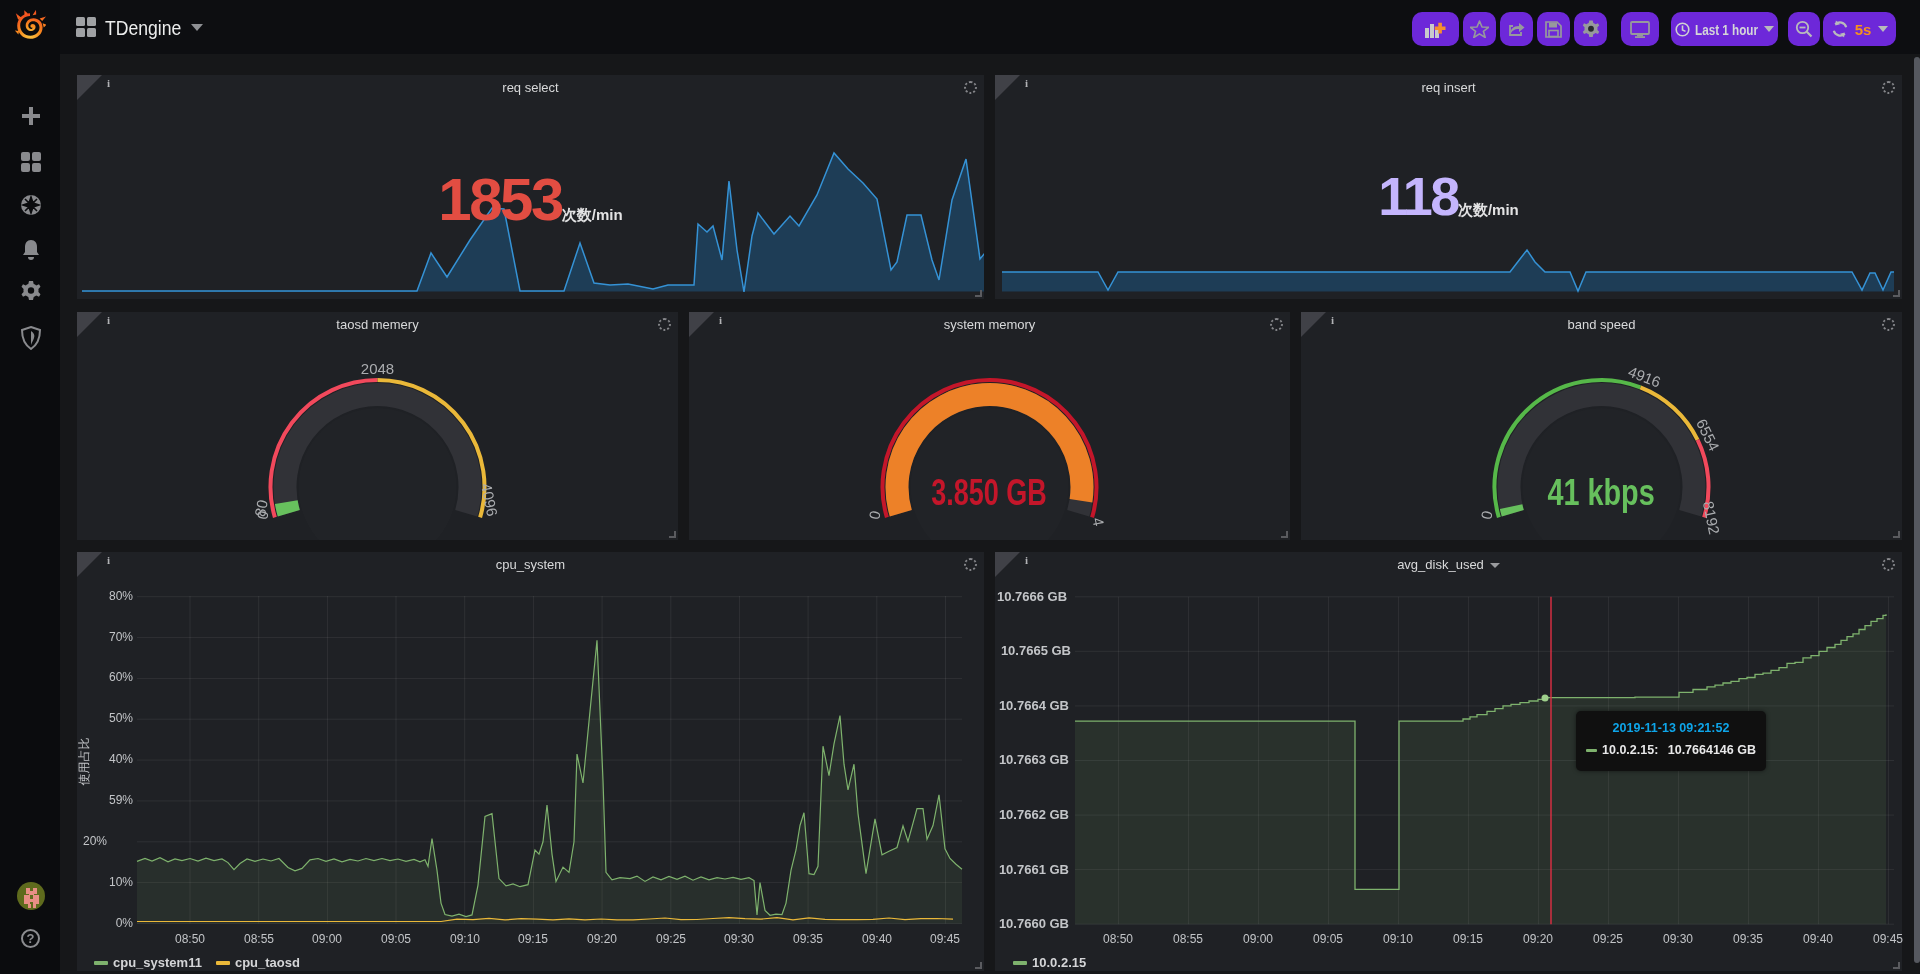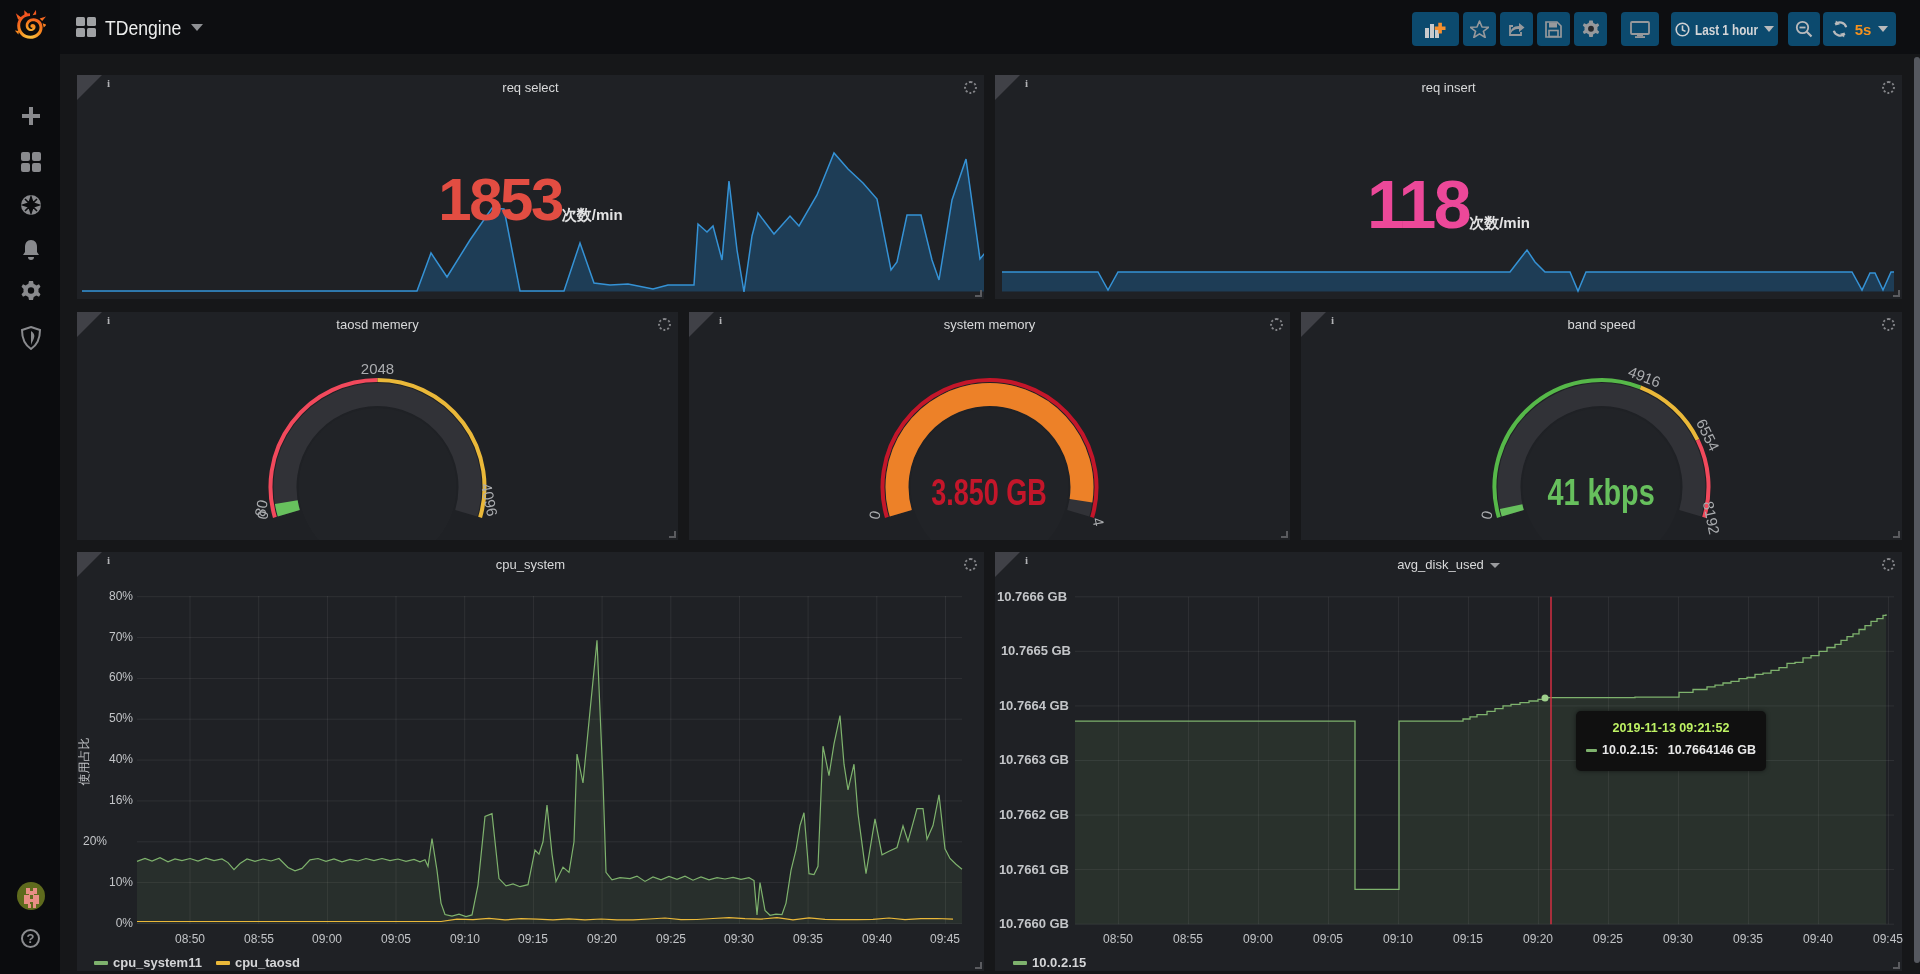--- a/index.html
+++ b/index.html
@@ -1,19 +1,19 @@
 <!DOCTYPE html>
 <html><head><meta charset="utf-8"><title>TDengine</title>
 <style>
 *{margin:0;padding:0;box-sizing:border-box}
 html,body{width:1920px;height:974px;overflow:hidden;background:#161719;font-family:"Liberation Sans",sans-serif}
 .abs{position:absolute}
 #sidebar{position:absolute;left:0;top:0;width:60px;height:974px;background:#0b0c0e}
 #navbar{position:absolute;left:60px;top:0;width:1860px;height:54px;background:#0d0e11}
-.navbtn{position:absolute;top:12px;height:34px;background:#0c4a6e;border-radius:4px;display:flex;align-items:center;justify-content:center}
+.navbtn{position:absolute;top:12px;height:34px;background:#6d28d9;border-radius:10px;display:flex;align-items:center;justify-content:center}
 .navbtn svg{flex-shrink:0}
 .panel{position:absolute;background:#1f2125}
 .ptitle{position:absolute;left:0;right:0;top:0;height:25px;text-align:center;font-size:13px;font-weight:normal;color:#d8d9da;line-height:26px}
 .corner{position:absolute;left:0;top:0;width:0;height:0;border-left:25px solid #404147;border-bottom:25px solid transparent}
 .corner i{position:absolute;left:5px;top:2px;width:14px;font-style:normal;font-weight:bold;font-size:11px;color:#b2b3b6;font-family:"Liberation Serif",serif}
 .spin{position:absolute;right:7px;top:6px;width:13px;height:13px;border:2px dotted #85868a;border-radius:50%}
 .rsz{position:absolute;right:2px;bottom:2px;width:7px;height:7px;border-right:2px solid #5a5b5f;border-bottom:2px solid #5a5b5f}
 text{font-family:"Liberation Sans",sans-serif}
 .axis{position:absolute;color:#c3c5c8;font-size:12px}
 .leg{position:absolute;display:flex;align-items:center;font-size:13px;color:#d4d5d7;font-weight:bold}
@@ -170,21 +170,21 @@
 <div class="corner">
       <i>i</i>
     </div>
 <div class="spin"></div>
 
 <svg class="abs" width="907" height="224" style="left:0;top:0">
 <path d="M 7.0 197.0 L 103.0 197.0 L 113.0 215.0 L 123.0 197.0 L 515.0 197.0 L 525.0 184.0 L 532.0 175.0 L 540.0 187.0 L 550.0 197.0 L 575.0 197.0 L 583.0 216.0 L 591.0 197.0 L 857.0 197.0 L 867.0 215.0 L 875.0 198.0 L 880.0 198.0 L 888.0 215.0 L 896.0 197.0 L 899.0 197.0 L 899.0 216.5 L 7.0 216.5 Z" fill="rgba(31,118,189,0.33)"></path>
 <path d="M 7.0 197.0 L 103.0 197.0 L 113.0 215.0 L 123.0 197.0 L 515.0 197.0 L 525.0 184.0 L 532.0 175.0 L 540.0 187.0 L 550.0 197.0 L 575.0 197.0 L 583.0 216.0 L 591.0 197.0 L 857.0 197.0 L 867.0 215.0 L 875.0 198.0 L 880.0 198.0 L 888.0 215.0 L 896.0 197.0 L 899.0 197.0" stroke="#3592d5" stroke-width="1.5" fill="none"></path>
 </svg>
 <div class="abs" style="left:0;top:90px;width:100%;text-align:center;line-height:normal">
-<span style="font-size:68px;font-weight:bold;color:#ec4899;letter-spacing:-2.5px">118</span><span style="font-size:15px;font-weight:bold;color:#e3e3e4">次数/min</span>
+<span style="font-size:54px;font-weight:bold;color:#c4b5fd;letter-spacing:-2.5px">118</span><span style="font-size:15px;font-weight:bold;color:#e3e3e4">次数/min</span>
 </div>
 
 <div class="rsz"></div>
 </div>
 <div class="panel" style="left:77px;top:312px;width:601px;height:228px">
 <div class="ptitle">taosd memery</div>
 <div class="corner">
       <i>i</i>
     </div>
 <div class="spin"></div>
@@ -270,21 +270,21 @@
       <line x1="868.5" y1="44" x2="868.5" y2="371.5" stroke="rgba(255,255,255,0.07)" stroke-width="1"></line>
       <line x1="937.2" y1="44" x2="937.2" y2="371.5" stroke="rgba(255,255,255,0.07)" stroke-width="1"></line>
 <path d="M 60.0 309.4 L 68.0 306.5 L 75.0 309.0 L 83.0 305.7 L 91.0 309.8 L 98.0 307.0 L 105.0 308.6 L 113.0 306.5 L 121.0 309.0 L 129.0 306.1 L 137.0 308.6 L 145.0 307.0 L 151.0 310.6 L 157.0 317.6 L 163.0 311.5 L 170.0 307.0 L 178.0 309.4 L 186.0 307.0 L 194.0 309.0 L 202.0 306.5 L 211.0 315.5 L 218.0 318.8 L 225.0 316.4 L 233.0 307.8 L 241.0 306.5 L 249.0 309.4 L 257.0 307.0 L 265.0 309.8 L 273.0 307.4 L 281.0 309.0 L 289.0 306.5 L 297.0 308.6 L 305.0 306.5 L 313.0 308.6 L 321.0 307.0 L 329.0 309.4 L 337.0 307.4 L 343.0 309.8 L 348.0 307.8 L 351.0 314.3 L 355.0 286.5 L 360.0 318.4 L 364.0 351.1 L 368.0 362.5 L 375.0 364.1 L 382.0 362.1 L 389.0 364.6 L 395.0 362.9 L 401.0 333.1 L 408.0 264.5 L 415.0 261.6 L 422.0 326.6 L 429.0 333.9 L 436.0 331.9 L 443.0 334.7 L 451.0 332.7 L 458.0 298.0 L 462.0 302.1 L 466.0 289.8 L 470.0 253.0 L 475.0 302.1 L 479.0 329.4 L 486.0 315.1 L 492.0 320.4 L 497.0 289.8 L 500.0 202.0 L 506.0 231.0 L 513.0 159.1 L 520.0 88.4 L 526.0 228.5 L 529.0 320.4 L 535.0 327.8 L 543.0 325.7 L 553.0 326.6 L 560.0 324.1 L 568.0 329.4 L 576.0 324.9 L 584.0 327.8 L 592.0 324.5 L 600.0 327.4 L 608.0 324.1 L 616.0 328.2 L 624.0 324.9 L 632.0 327.8 L 640.0 325.7 L 648.0 327.0 L 656.0 325.3 L 664.0 327.4 L 672.0 325.7 L 677.0 328.6 L 680.0 362.9 L 683.0 330.6 L 688.0 358.4 L 693.0 363.3 L 699.0 362.1 L 705.0 362.5 L 709.0 351.1 L 714.0 318.4 L 719.0 298.0 L 723.0 273.5 L 727.0 260.8 L 732.0 321.7 L 737.0 322.5 L 741.0 314.3 L 746.0 194.2 L 752.0 223.6 L 757.0 191.8 L 763.0 163.6 L 767.0 212.2 L 771.0 237.9 L 777.0 212.2 L 781.0 261.6 L 789.0 321.7 L 798.0 266.9 L 805.0 302.9 L 812.0 299.2 L 820.0 295.5 L 826.0 273.9 L 831.0 289.4 L 840.0 256.7 L 846.0 256.7 L 850.0 287.3 L 856.0 273.5 L 862.0 242.8 L 868.0 296.7 L 873.0 306.5 L 879.0 312.3 L 885.0 317.2 L 885.0 371.5 L 60.0 371.5 Z" fill="rgba(126,178,109,0.10)"></path>
 <path d="M 60.0 309.4 L 68.0 306.5 L 75.0 309.0 L 83.0 305.7 L 91.0 309.8 L 98.0 307.0 L 105.0 308.6 L 113.0 306.5 L 121.0 309.0 L 129.0 306.1 L 137.0 308.6 L 145.0 307.0 L 151.0 310.6 L 157.0 317.6 L 163.0 311.5 L 170.0 307.0 L 178.0 309.4 L 186.0 307.0 L 194.0 309.0 L 202.0 306.5 L 211.0 315.5 L 218.0 318.8 L 225.0 316.4 L 233.0 307.8 L 241.0 306.5 L 249.0 309.4 L 257.0 307.0 L 265.0 309.8 L 273.0 307.4 L 281.0 309.0 L 289.0 306.5 L 297.0 308.6 L 305.0 306.5 L 313.0 308.6 L 321.0 307.0 L 329.0 309.4 L 337.0 307.4 L 343.0 309.8 L 348.0 307.8 L 351.0 314.3 L 355.0 286.5 L 360.0 318.4 L 364.0 351.1 L 368.0 362.5 L 375.0 364.1 L 382.0 362.1 L 389.0 364.6 L 395.0 362.9 L 401.0 333.1 L 408.0 264.5 L 415.0 261.6 L 422.0 326.6 L 429.0 333.9 L 436.0 331.9 L 443.0 334.7 L 451.0 332.7 L 458.0 298.0 L 462.0 302.1 L 466.0 289.8 L 470.0 253.0 L 475.0 302.1 L 479.0 329.4 L 486.0 315.1 L 492.0 320.4 L 497.0 289.8 L 500.0 202.0 L 506.0 231.0 L 513.0 159.1 L 520.0 88.4 L 526.0 228.5 L 529.0 320.4 L 535.0 327.8 L 543.0 325.7 L 553.0 326.6 L 560.0 324.1 L 568.0 329.4 L 576.0 324.9 L 584.0 327.8 L 592.0 324.5 L 600.0 327.4 L 608.0 324.1 L 616.0 328.2 L 624.0 324.9 L 632.0 327.8 L 640.0 325.7 L 648.0 327.0 L 656.0 325.3 L 664.0 327.4 L 672.0 325.7 L 677.0 328.6 L 680.0 362.9 L 683.0 330.6 L 688.0 358.4 L 693.0 363.3 L 699.0 362.1 L 705.0 362.5 L 709.0 351.1 L 714.0 318.4 L 719.0 298.0 L 723.0 273.5 L 727.0 260.8 L 732.0 321.7 L 737.0 322.5 L 741.0 314.3 L 746.0 194.2 L 752.0 223.6 L 757.0 191.8 L 763.0 163.6 L 767.0 212.2 L 771.0 237.9 L 777.0 212.2 L 781.0 261.6 L 789.0 321.7 L 798.0 266.9 L 805.0 302.9 L 812.0 299.2 L 820.0 295.5 L 826.0 273.9 L 831.0 289.4 L 840.0 256.7 L 846.0 256.7 L 850.0 287.3 L 856.0 273.5 L 862.0 242.8 L 868.0 296.7 L 873.0 306.5 L 879.0 312.3 L 885.0 317.2" stroke="#7eb26d" stroke-width="1.2" fill="none"></path>
 <path d="M 60.0 369.5 L 76.0 369.5 L 92.0 369.5 L 108.0 369.5 L 124.0 369.5 L 140.0 369.5 L 156.0 369.5 L 172.0 369.5 L 188.0 369.5 L 204.0 369.5 L 220.0 369.5 L 236.0 369.5 L 252.0 369.5 L 268.0 369.5 L 284.0 369.5 L 300.0 369.5 L 316.0 369.5 L 332.0 369.5 L 348.0 369.5 L 364.0 369.5 L 380.0 367.2 L 396.0 367.7 L 412.0 366.4 L 428.0 367.9 L 444.0 366.7 L 460.0 367.1 L 476.0 367.9 L 492.0 366.8 L 508.0 367.9 L 524.0 367.0 L 540.0 367.9 L 556.0 367.8 L 572.0 367.0 L 588.0 366.0 L 604.0 367.7 L 620.0 367.5 L 636.0 366.5 L 652.0 365.7 L 668.0 366.6 L 684.0 367.1 L 700.0 365.6 L 716.0 367.9 L 732.0 365.9 L 748.0 367.3 L 764.0 367.7 L 780.0 367.7 L 796.0 367.3 L 812.0 366.0 L 828.0 367.6 L 844.0 366.6 L 860.0 366.5 L 876.0 367.1" stroke="#eab839" stroke-width="1.2" fill="none"></path>
 </svg>
 
 <div class="axis" style="right:851px;top:364px;width:50px;text-align:right;position:absolute">0%</div>
     <div class="axis" style="right:851px;top:323px;width:50px;text-align:right;position:absolute">10%</div>
     <div class="axis" style="right:851px;top:282px;width:50px;text-align:left;position:absolute">20%</div>
-    <div class="axis" style="right:851px;top:241px;width:50px;text-align:right;position:absolute">16%</div>
+    <div class="axis" style="right:851px;top:241px;width:50px;text-align:right;position:absolute">59%</div>
     <div class="axis" style="right:851px;top:200px;width:50px;text-align:right;position:absolute">40%</div>
     <div class="axis" style="right:851px;top:159px;width:50px;text-align:right;position:absolute">50%</div>
     <div class="axis" style="right:851px;top:118px;width:50px;text-align:right;position:absolute">60%</div>
     <div class="axis" style="right:851px;top:78px;width:50px;text-align:right;position:absolute">70%</div>
     <div class="axis" style="right:851px;top:37px;width:50px;text-align:right;position:absolute">80%</div>
     <div class="axis" style="left:91px;top:380px;width:44px;text-align:center">08:50</div>
     <div class="axis" style="left:160px;top:380px;width:44px;text-align:center">08:55</div>
     <div class="axis" style="left:228px;top:380px;width:44px;text-align:center">09:00</div>
     <div class="axis" style="left:297px;top:380px;width:44px;text-align:center">09:05</div>
     <div class="axis" style="left:366px;top:380px;width:44px;text-align:center">09:10</div>
@@ -347,21 +347,21 @@
     <div class="axis" style="left:381px;top:380px;width:44px;text-align:center">09:10</div>
     <div class="axis" style="left:451px;top:380px;width:44px;text-align:center">09:15</div>
     <div class="axis" style="left:521px;top:380px;width:44px;text-align:center">09:20</div>
     <div class="axis" style="left:591px;top:380px;width:44px;text-align:center">09:25</div>
     <div class="axis" style="left:661px;top:380px;width:44px;text-align:center">09:30</div>
     <div class="axis" style="left:731px;top:380px;width:44px;text-align:center">09:35</div>
     <div class="axis" style="left:801px;top:380px;width:44px;text-align:center">09:40</div>
     <div class="axis" style="left:871px;top:380px;width:44px;text-align:center">09:45</div>
 <div class="leg" style="left:18px;top:403px"><span class="dash" style="background:#7eb26d"></span>10.0.2.15</div>
 <div class="abs" style="left:581px;top:159px;width:190px;height:60px;background:#101010;border-radius:5px;box-shadow:0 0 4px rgba(0,0,0,0.5)">
-  <div style="text-align:center;font-size:12.5px;font-weight:bold;color:#bef264;margin-top:10px">2019-11-13 09:21:52</div>
+  <div style="text-align:center;font-size:12.5px;font-weight:bold;color:#0ea5e9;margin-top:10px">2019-11-13 09:21:52</div>
   <div style="display:flex;align-items:center;margin:8px 0 0 10px;font-size:12.5px;color:#e8e8e9">
         <span class="dash" style="background:#7eb26d;width:11px;height:3px"></span>
         <b>10.0.2.15:</b>
         <span style="flex:1"></span>
         <b style="margin-right:10px">10.7664146 GB</b>
       </div>
 </div>
 
 <div class="rsz"></div>
 </div>

